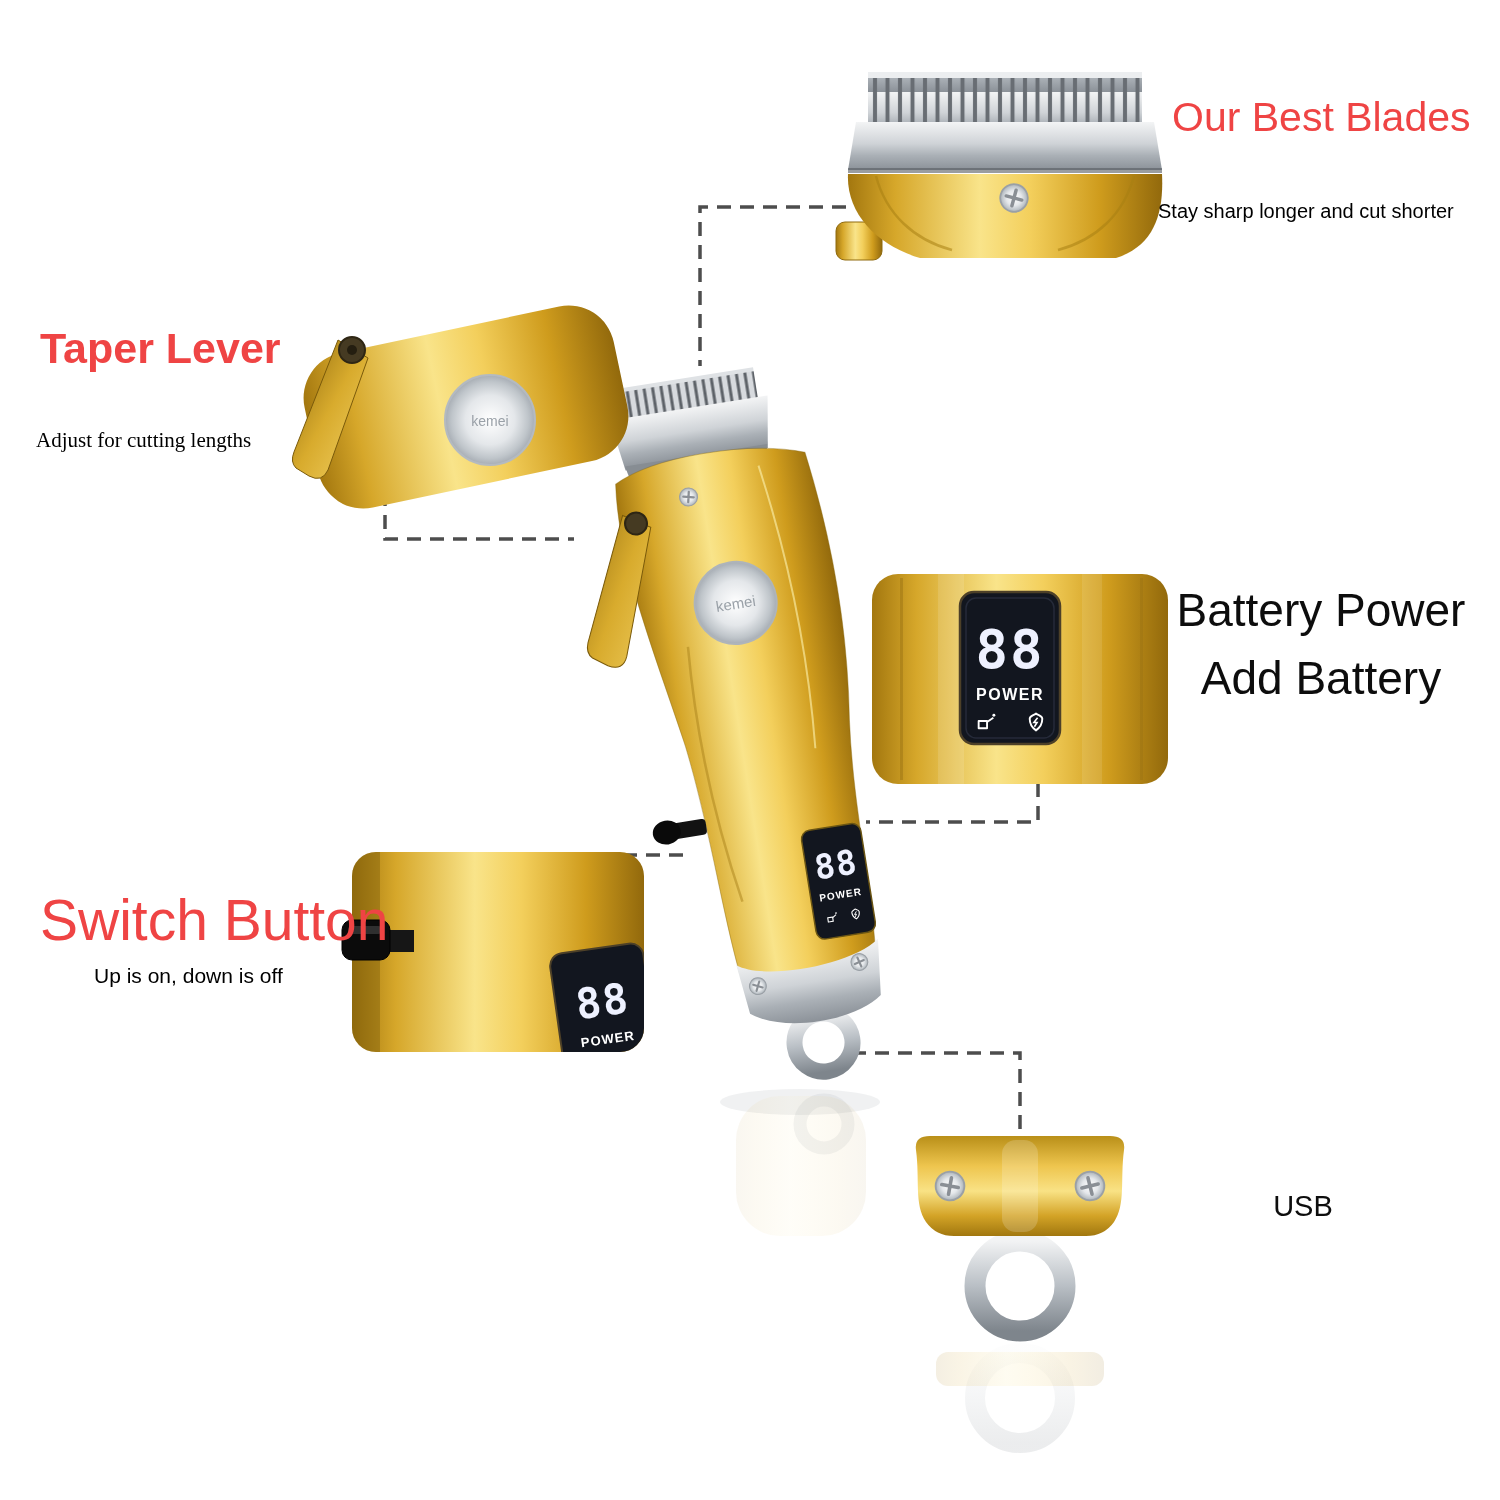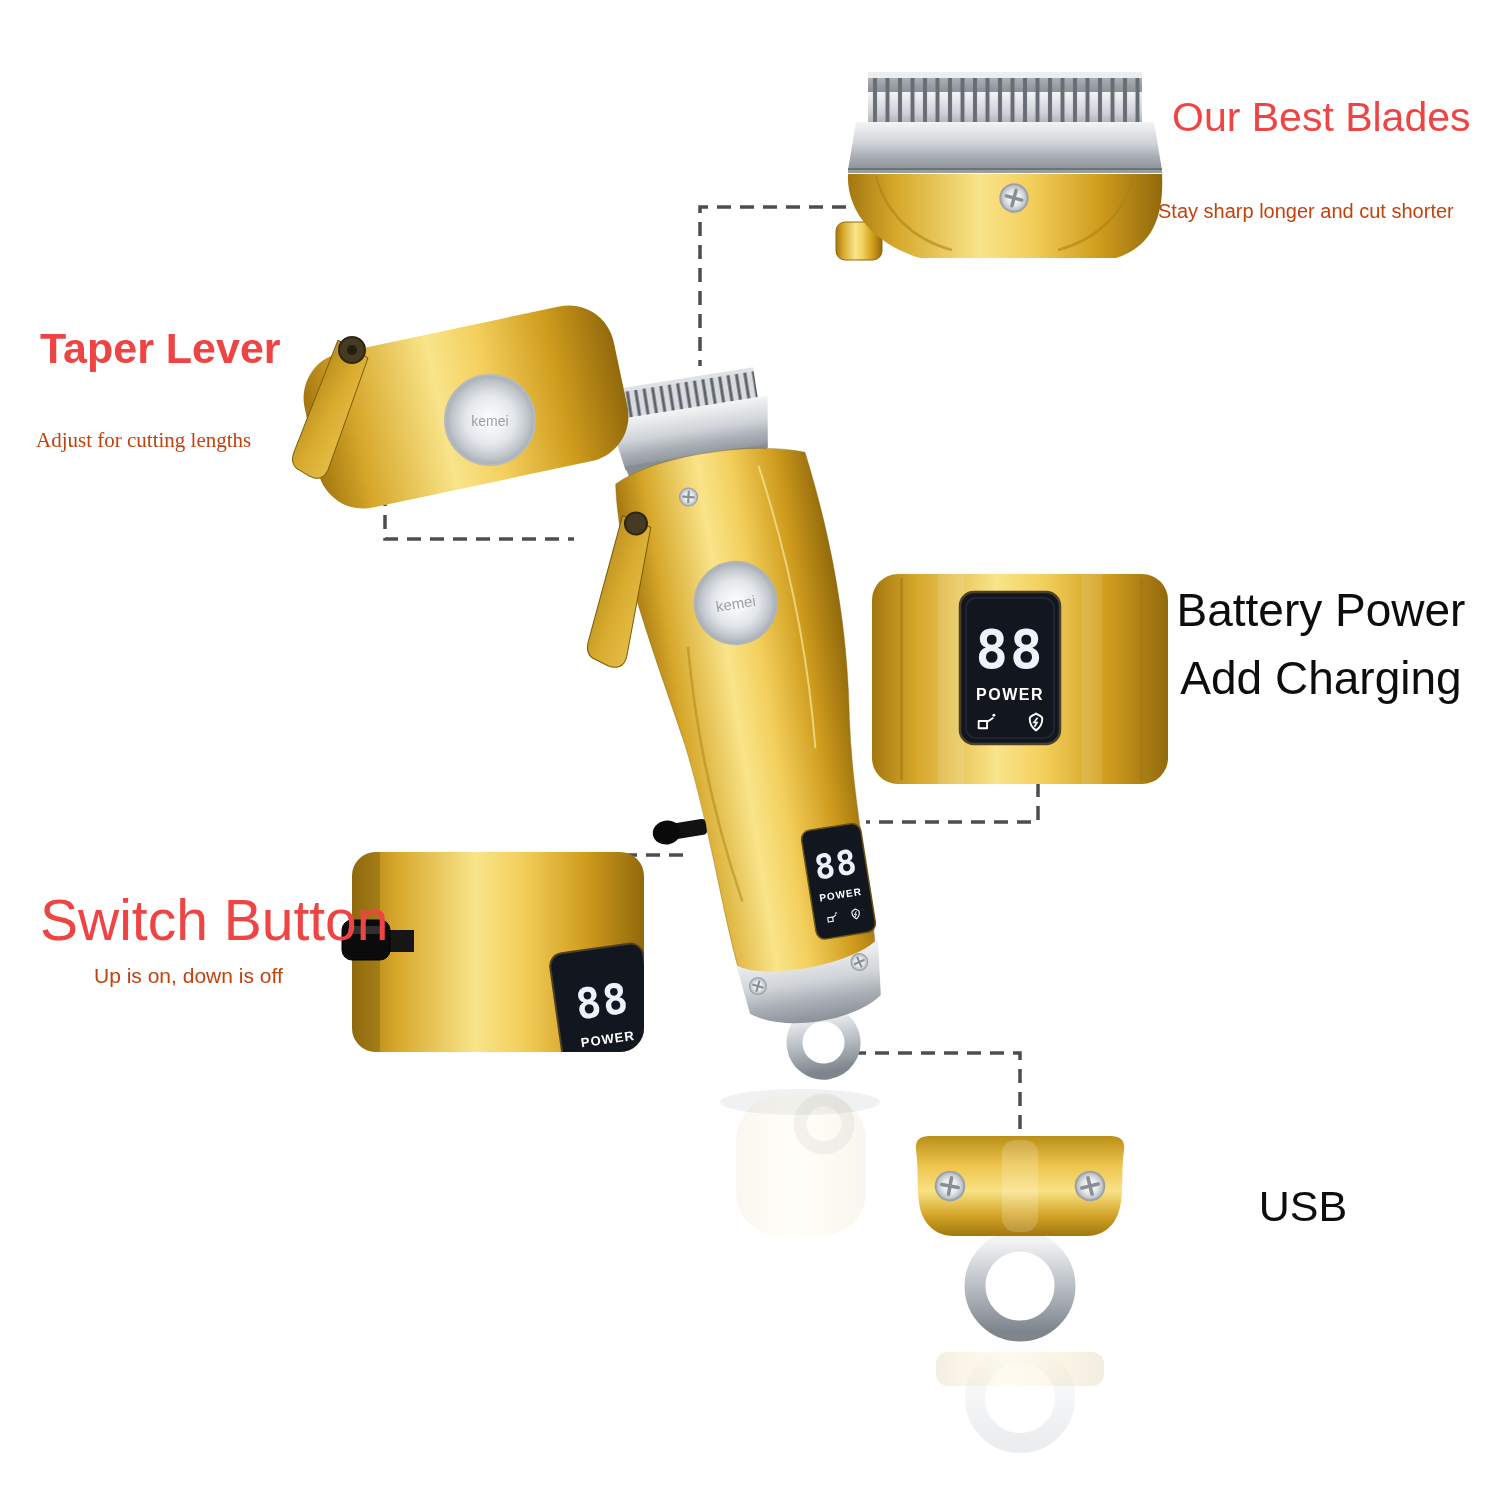--- a/index.html
+++ b/index.html
@@ -2,29 +2,29 @@
 <html><head>
 <meta charset="utf-8">
 <style>
   html,body{margin:0;padding:0;background:#ffffff;}
   .canvas{
     position:relative;width:1500px;height:1500px;background:#ffffff;
     overflow:hidden;font-family:"Liberation Sans",sans-serif;color:#0d0d0d;
   }
   .art{position:absolute;left:0;top:0;}
   .callout-title{position:absolute;font-weight:400;color:#ef4444;white-space:nowrap;}
-  .callout-sub{position:absolute;font-weight:400;color:#c2410c;white-space:nowrap;}
+  .callout-sub{position:absolute;font-weight:400;color:#000000;white-space:nowrap;}
   .t-blades-title{left:1172px;top:94px;font-size:41px;}
   .t-blades-sub{left:1158px;top:200px;font-size:20px;}
   .t-taper-title{left:40px;top:324px;font-size:43px;font-weight:bold;}
   .t-taper-sub{left:36px;top:428px;font-size:21px;font-family:Liberation Serif, serif;}
   .t-battery{left:1156px;top:576px;width:330px;text-align:center;font-size:46px;line-height:68px;position:absolute;}
   .t-switch-title{left:40px;top:887px;font-size:57px;}
   .t-switch-sub{left:94px;top:964px;font-size:21px;text-align:right;}
-  .t-usb{left:1138px;top:1164px;width:330px;text-align:center;font-size:43px;line-height:84px;position:absolute;}
+  .t-usb{left:1138px;top:1164px;width:330px;text-align:center;font-size:29px;line-height:84px;position:absolute;}
   svg text{user-select:none;}
 </style>
 </head>
 <body>
 
 <div class="canvas">
 
   <svg class="art" width="1500" height="1500" viewBox="0 0 1500 1500">
     <defs>
       <linearGradient id="goldH" x1="0" y1="0" x2="1" y2="0">
@@ -217,21 +217,21 @@
   </svg>
 
   <div class="callout-title t-blades-title">Our Best Blades</div>
   <div class="callout-sub t-blades-sub">Stay sharp longer and cut shorter</div>
 
   <div class="callout-title t-taper-title">Taper Lever</div>
   <div class="callout-sub t-taper-sub">Adjust for cutting lengths</div>
 
   <div class="t-battery">
     <div>Battery Power</div>
-    <div>Add Charging</div>
+    <div>Add Battery</div>
   </div>
 
   <div class="callout-title t-switch-title">Switch Button</div>
   <div class="callout-sub t-switch-sub">Up is on, down is off</div>
 
   <div class="t-usb">
     <div>USB</div>
   </div>
 
 </div>

